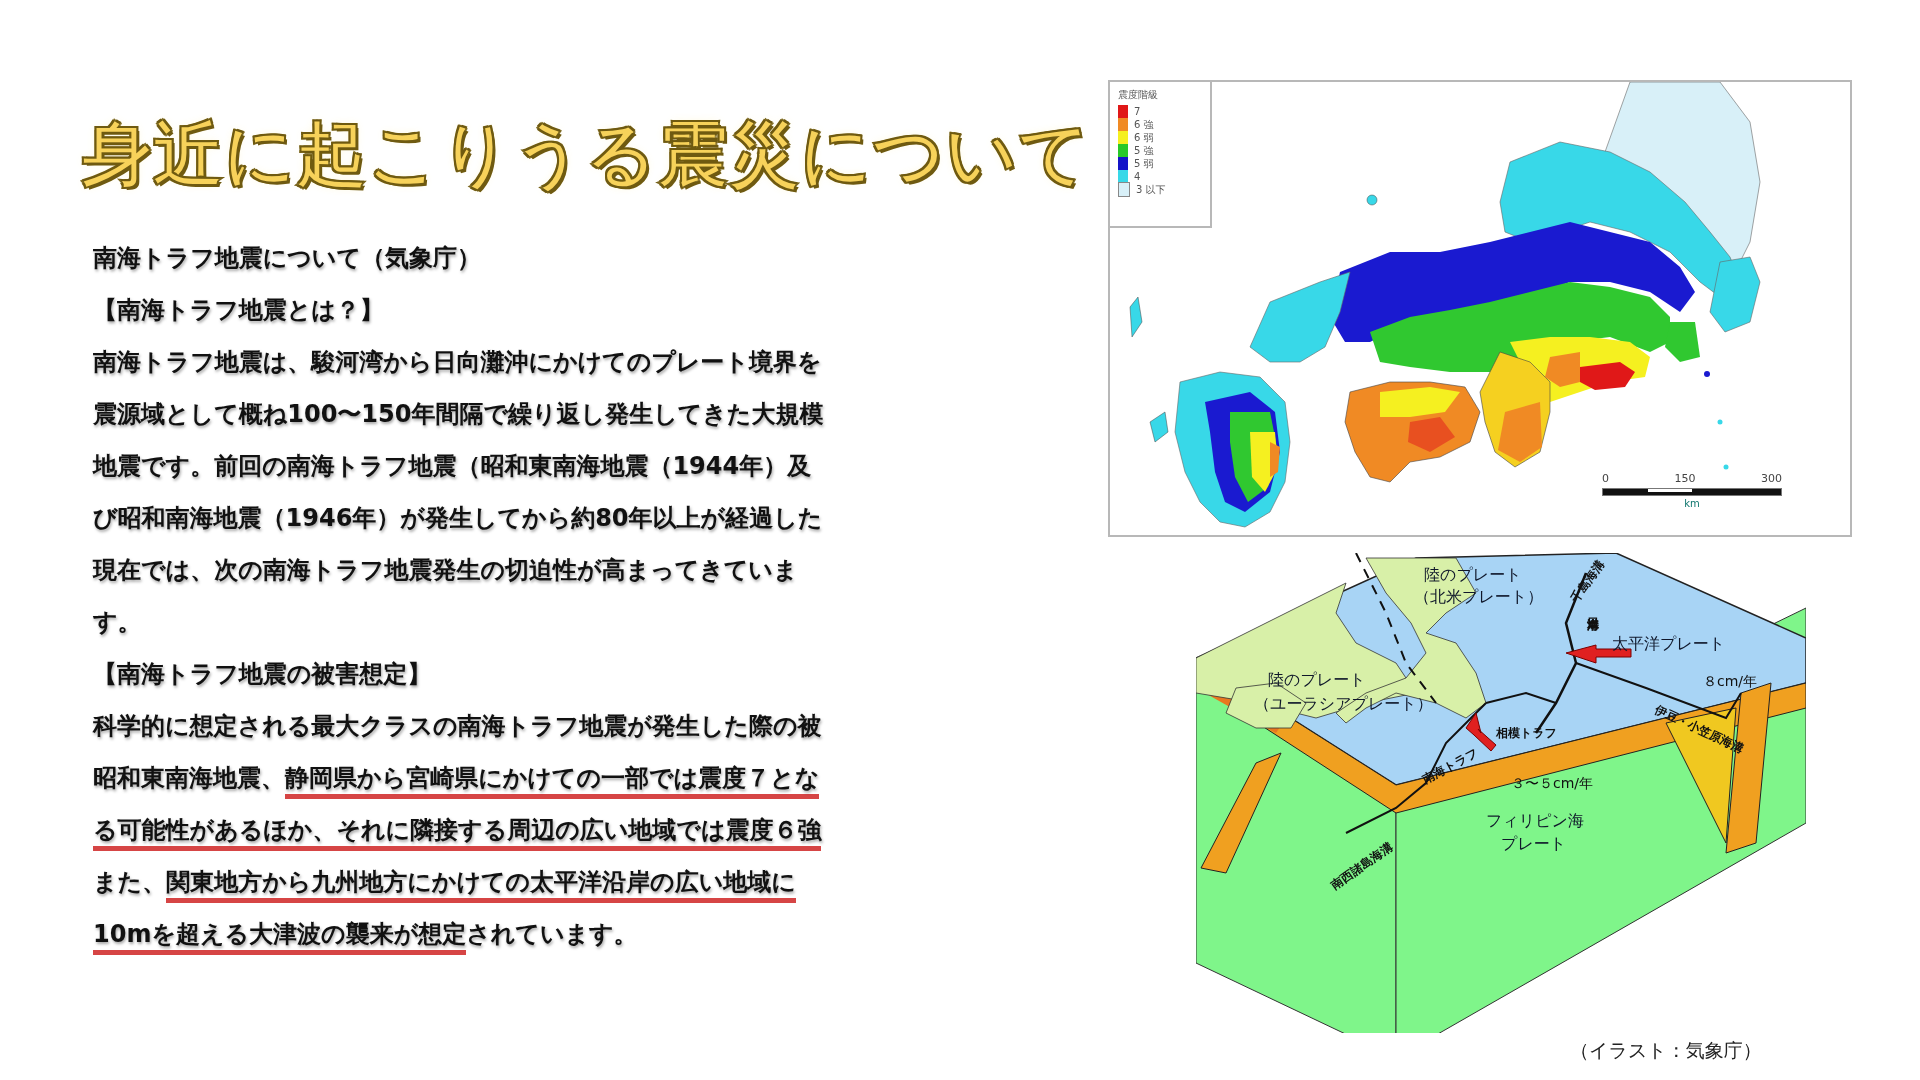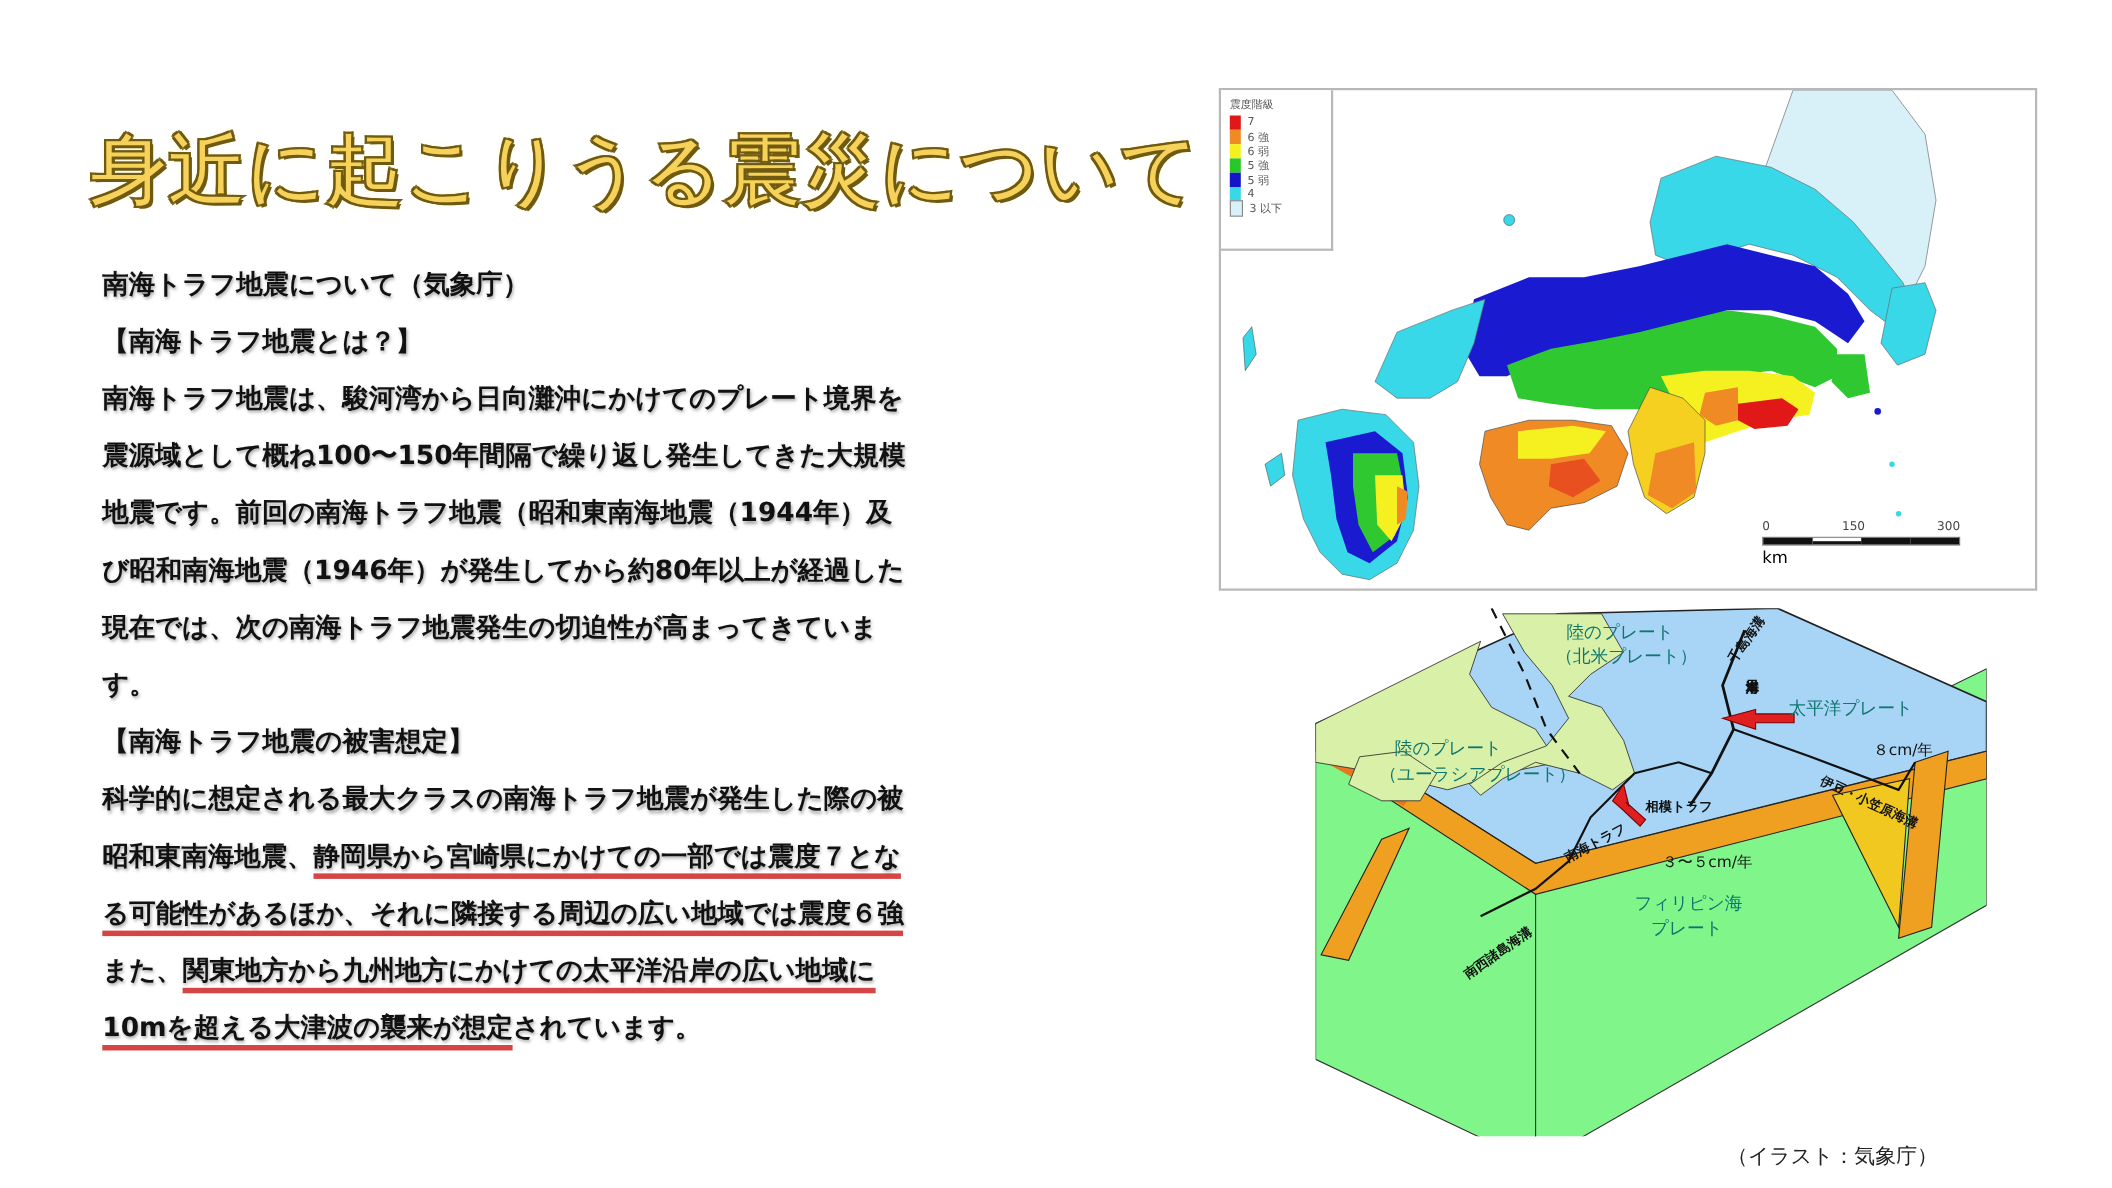--- a/index.html
+++ b/index.html
@@ -41,24 +41,24 @@
   .legend-title { font-size:10px; color:#555; margin-bottom:3px; }
   .legend-row { display:flex; align-items:center; height:13px; }
   .swatch { width:10px; height:13px; margin-right:6px; }
   .legend-label { font-size:10px; color:#555; }
   .scale {
     position:absolute; left:492px; top:390px; width:180px; height:55px;
   }
   .scale-ticks { display:flex; justify-content:space-between; font-size:11px; color:#444; }
   .scale-bar { height:6px; margin-top:3px; display:flex; border:1px solid #777; }
   .scale-bar div { flex:1; }
-  .scale-unit { text-align:left; font-size:15px; color:#000000; margin-top:2px; }
+  .scale-unit { text-align:center; font-size:10px; color:#0f766e; margin-top:2px; }
   
   .plate-box { position:absolute; left:1196px; top:553px; width:610px; height:480px; }
-  .plate-label { position:absolute; font-size:16px; color:#0f766e; white-space:nowrap; }
+  .plate-label { position:absolute; font-size:16px; color:#0f172a; white-space:nowrap; }
   .small-label { position:absolute; font-size:12px; color:#111; white-space:nowrap; font-weight:bold; }
   .rate-label { position:absolute; font-size:14px; color:#111; white-space:nowrap; }
   .caption {
     position:absolute; left:1570px; top:1038px; font-size:19px; color:#222; white-space:nowrap;
   }
 </style>
 </head>
 <body>
 
 <div class="title">身近に起こりうる震災について</div>
@@ -202,21 +202,21 @@
     <path d="M160,0 L190,60 L210,110 L240,150" fill="none" stroke="#111" stroke-width="2" stroke-dasharray="10,8"></path>
 
     <path d="M400,92 L370,100 L400,110 L400,104 L435,104 L435,96 L400,96 Z" fill="#e02020" stroke="#7a0000" stroke-width="1"></path>
     <path d="M270,175 L280,160 L285,180 L282,176 L300,192 L295,198 L278,182 Z" fill="#e02020" stroke="#7a0000" stroke-width="1"></path>
   </svg>
 
   <div class="plate-label" style="left:228px;top:12px">陸のプレート</div>
   <div class="plate-label" style="left:218px;top:34px">（北米プレート）</div>
   <div class="plate-label" style="left:72px;top:117px">陸のプレート</div>
   <div class="plate-label" style="left:58px;top:141px">（ユーラシアプレート）</div>
-  <div class="plate-label" style="left:430px;top:81px">太平洋プレート</div>
+  <div class="plate-label" style="left:416px;top:81px">太平洋プレート</div>
   <div class="rate-label" style="left:507px;top:120px">８cm/年</div>
   <div class="plate-label" style="left:290px;top:258px">フィリピン海</div>
   <div class="plate-label" style="left:305px;top:281px">プレート</div>
   <div class="rate-label" style="left:315px;top:222px">３〜５cm/年</div>
   <div class="small-label" style="left:368px;top:20px;transform:rotate(-55deg)">千島海溝</div>
   <div class="small-label" style="left:388px;top:55px;writing-mode:vertical-rl">日本海溝</div>
   <div class="small-label" style="left:300px;top:172px">相模トラフ</div>
   <div class="small-label" style="left:455px;top:168px;transform:rotate(25deg)">伊豆・小笠原海溝</div>
   <div class="small-label" style="left:224px;top:205px;transform:rotate(-28deg)">南海トラフ</div>
   <div class="small-label" style="left:130px;top:305px;transform:rotate(-35deg)">南西諸島海溝</div>

